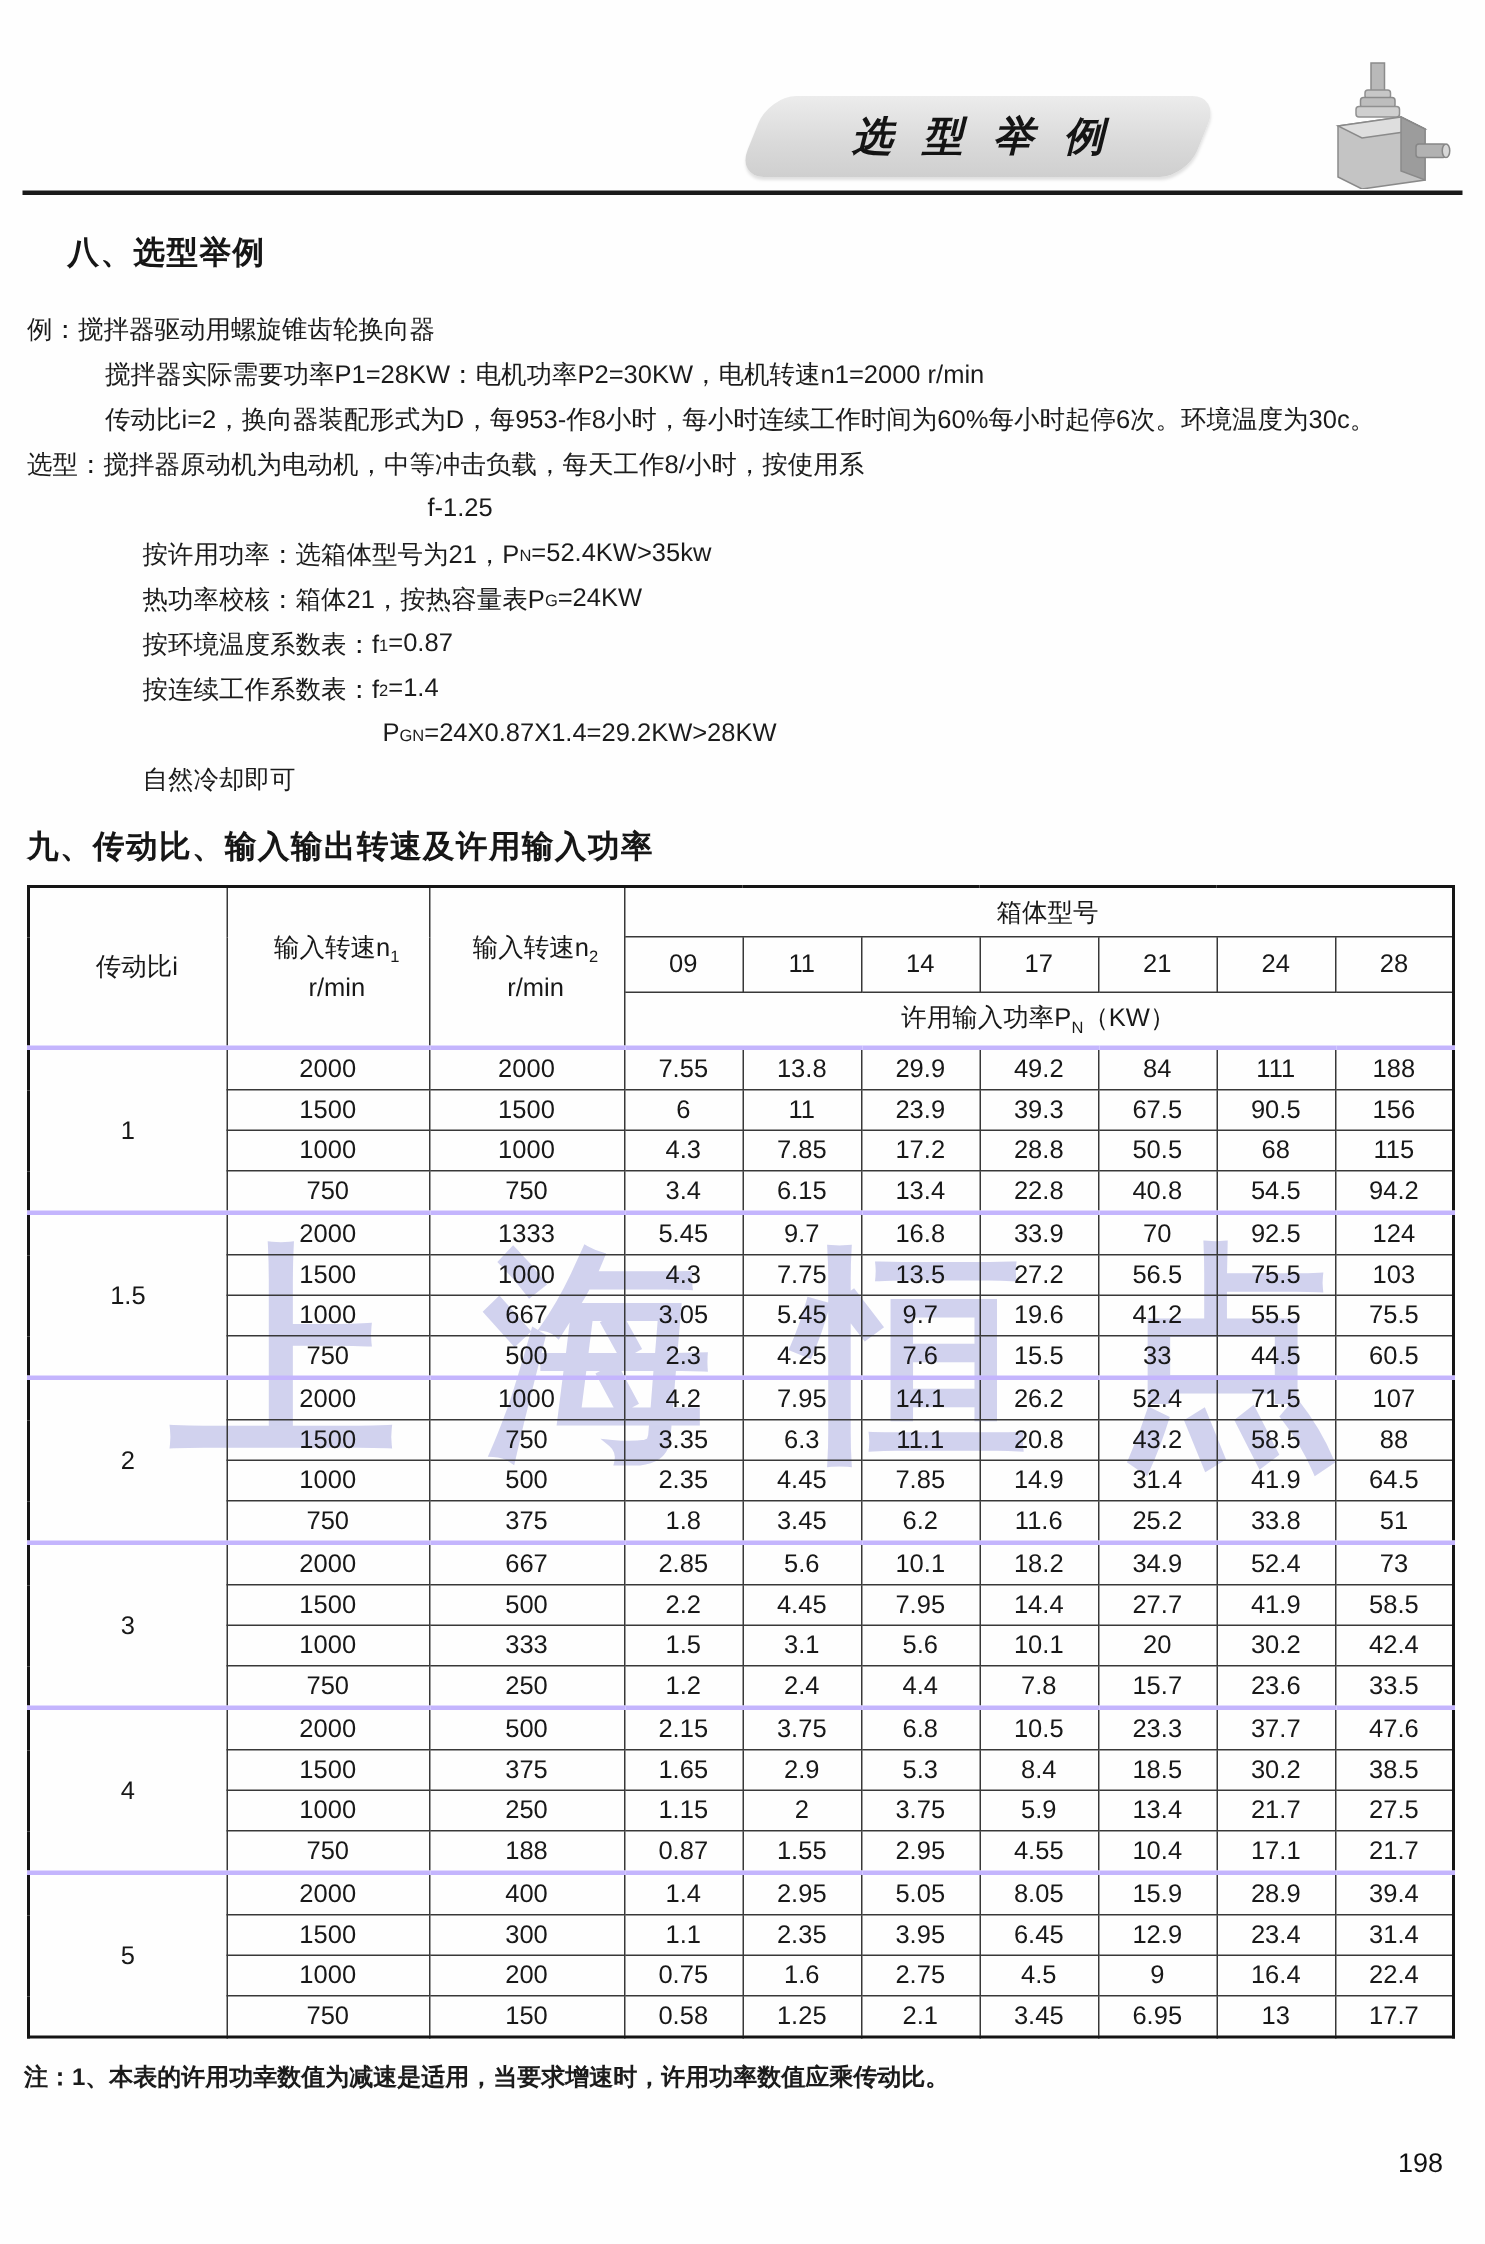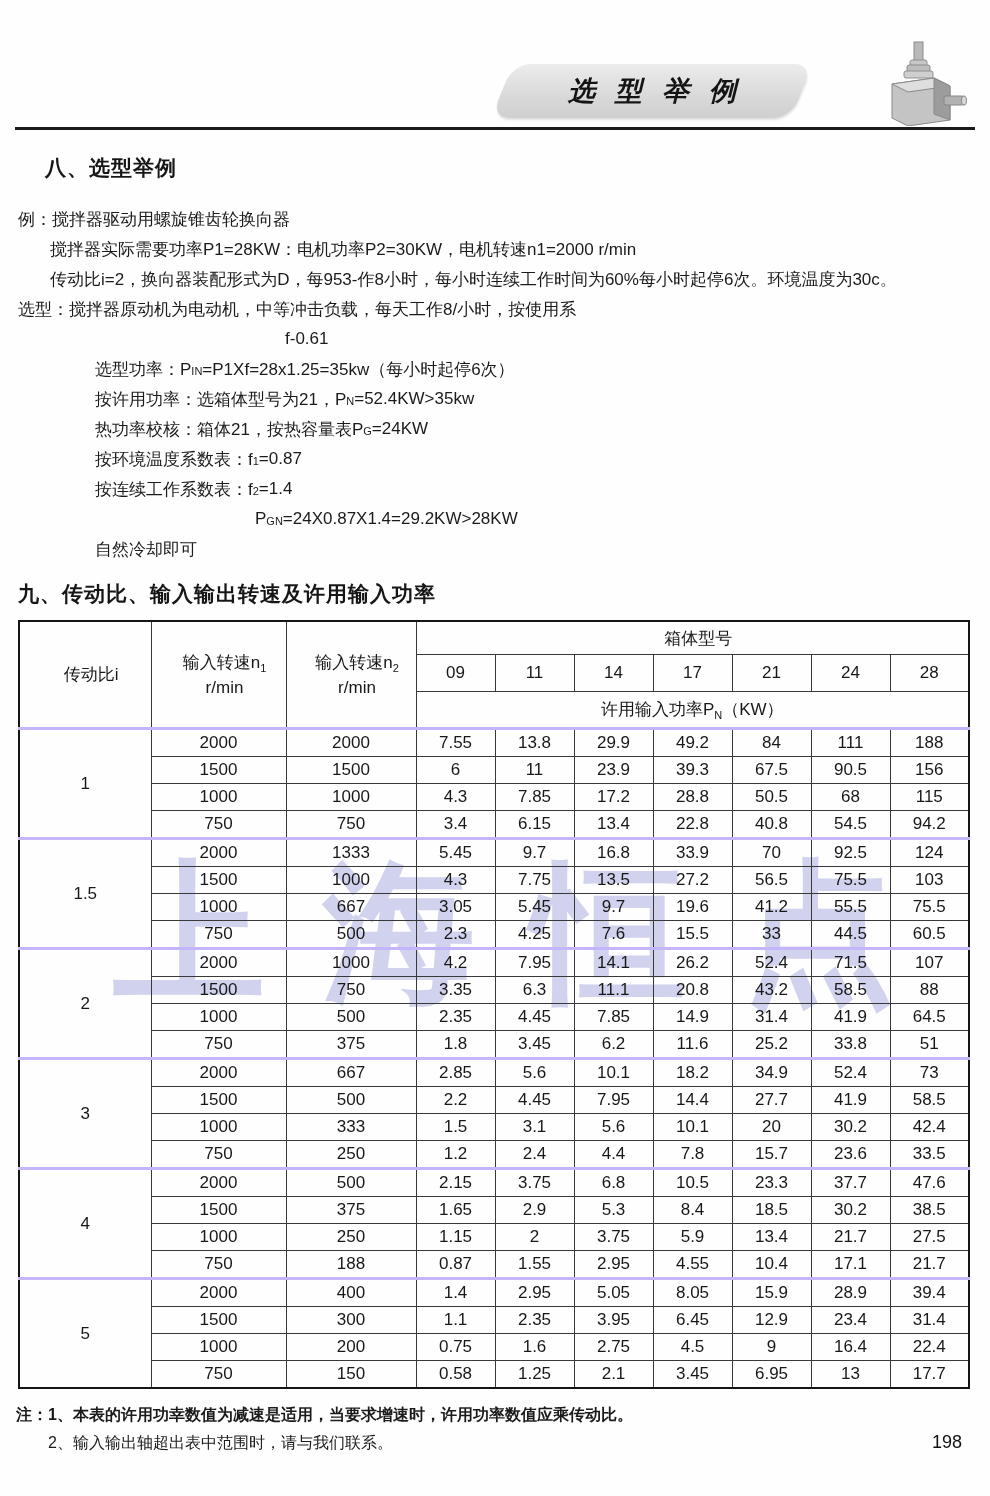--- a/index.html
+++ b/index.html
@@ -42,21 +42,21 @@
     padding-left: 18px; letter-spacing: 1px;
   }
   .h8 { margin: 14px 0 22px 0; padding-left: 45px; }
   .h9 { margin: 16px 0 12px 0; }
   .line {
     font-size: 17px; height: 30px; display: flex; align-items: center;
     white-space: nowrap; color: #1b1b1b;
   }
   .line sub { font-size: 11px; line-height: 1; transform: translateY(2px); }
   .ind0 { padding-left: 18px; }
-  .ind1 { padding-left: 50px; }
+  .ind1 { padding-left: 70px; }
   .ind2 { padding-left: 95px; }
   .ind-f { padding-left: 285px; }
   .ind-pgn { padding-left: 255px; }
 
   
   .table-wrap { position: relative; margin: 4px 0 0 18px; width: 950px; }
   .watermark {
     position: absolute; left: 95px; top: 212px;
     font-size: 152px; font-weight: bold; letter-spacing: 58px;
     color: rgba(148,151,216,0.42); white-space: nowrap;
@@ -121,27 +121,22 @@
   <div class="top-rule"></div>
 
   <div class="content">
 
     <div class="h-sec h8">八、选型举例</div>
 
     <div class="line ind0">例：搅拌器驱动用螺旋锥齿轮换向器</div>
     <div class="line ind1">搅拌器实际需要功率P1=28KW：电机功率P2=30KW，电机转速n1=2000 r/min</div>
     <div class="line ind1">传动比i=2，换向器装配形式为D，每953-作8小时，每小时连续工作时间为60%每小时起停6次。环境温度为30c。</div>
     <div class="line ind0">选型：搅拌器原动机为电动机，中等冲击负载，每天工作8/小时，按使用系</div>
-    <div class="line ind-f">f-0.61</div>
-
-    <div class="line ind2">
-      <span>选型功率：P</span>
-        <sub>IN</sub>
-        <span>=P1Xf=28x1.25=35kw（每小时起停6次）</span>
-    </div>
+    <div class="line ind-f">f-1.25</div>
+
     <div class="line ind2">
       <span>按许用功率：选箱体型号为21，P</span>
         <sub>N</sub>
         <span>=52.4KW&gt;35kw</span>
     </div>
     <div class="line ind2">
       <span>热功率校核：箱体21，按热容量表P</span>
         <sub>G</sub>
         <span>=24KW</span>
     </div>
@@ -480,18 +475,17 @@
               <td>6.95</td>
               <td>13</td>
               <td>17.7</td>
             </tr>
           </tbody>
       </table>
     </div>
 
     <div class="notes">
       <div class="note-line note1">注：1、本表的许用功幸数值为减速是适用，当要求增速时，许用功率数值应乘传动比。</div>
-      <div class="note-line note2">2、输入输出轴超出表中范围时，请与我们联系。</div>
     </div>
   </div>
 
   <div class="page-number">198</div>
 </div>
 
 </body></html>

